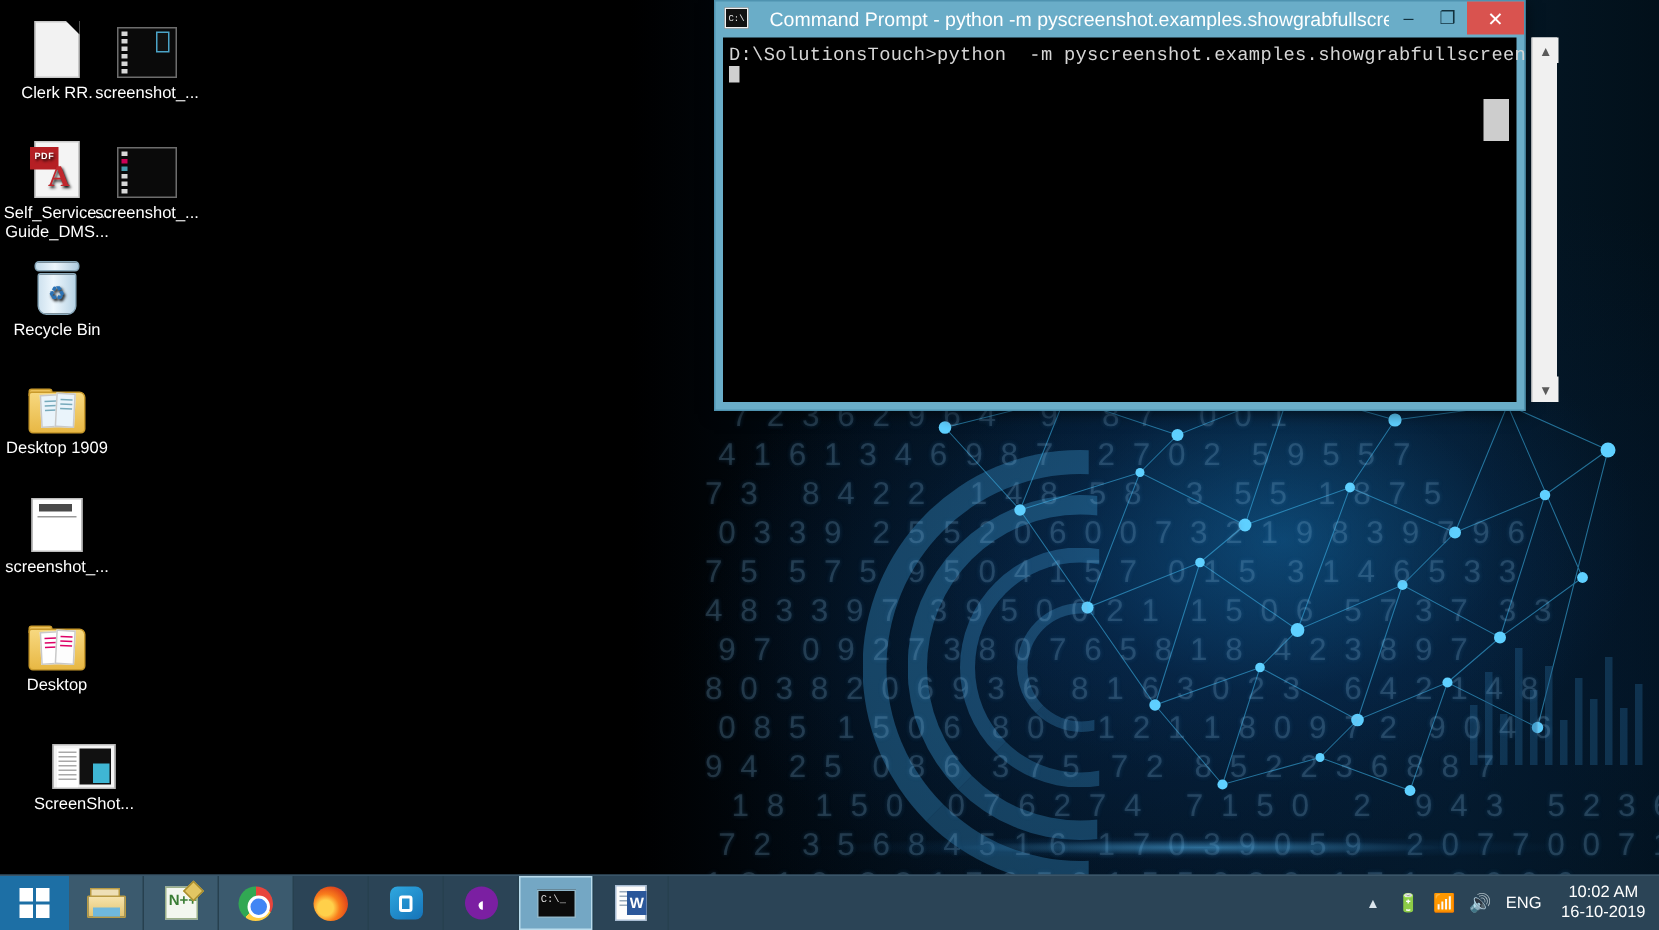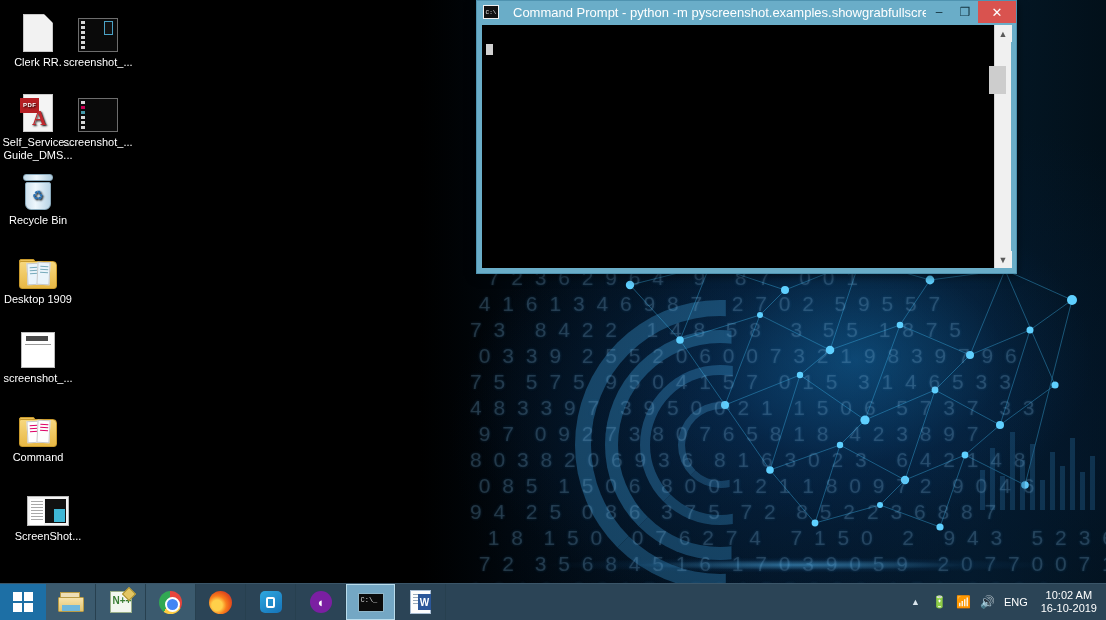--- a/index.html
+++ b/index.html
@@ -357,24 +357,24 @@
 
   <div class="dicon" style="left:2px; top:403px;">
     <div class="gfx">
       <div class="ic-fold">
           <div class="tabtop"></div>
           <div class="back"></div>
         <div class="sheet reddoc"></div>
           <div class="sheet2 reddoc"></div>
         </div>
     </div>
-    <span class="lbl">Command</span>
-  </div>
-
-  <div class="dicon" style="left:12px; top:482px;">
+    <span class="lbl">Desktop</span>
+  </div>
+
+  <div class="dicon" style="left:20px; top:482px;">
     <div class="gfx">
       <div class="ic-simg">
           <div class="lft">
             <s></s>
             <s></s>
             <s></s>
             <s></s>
             <s></s>
             <s></s>
             <s></s>
@@ -388,21 +388,21 @@
 
   <div id="cmdwin">
     <div id="cmdtitle">
       <div id="cmdicon">C:\</div>
       <div id="cmdtitletext">Command Prompt - python   -m pyscreenshot.examples.showgrabfullscreen</div>
       <div class="winbtn">–</div>
       <div class="winbtn">❐</div>
       <div class="winbtn" id="btnclose">✕</div>
     </div>
     <div id="cmdbody">
-      <div id="cmdtext"><br><span id="cmdcaret"></span></div>
+      <div id="cmdtext"><span>D:\SolutionsTouch&gt;python  -m pyscreenshot.examples.showgrabfullscreen</span><br><span id="cmdcaret"></span></div>
       <div id="cmdscroll">
         <div class="sbbtn">▲</div>
         <div class="sbbtn">▼</div>
       </div>
       <div id="sbthumb"></div>
     </div>
   </div>
 </div>
 
 <div id="taskbar">

